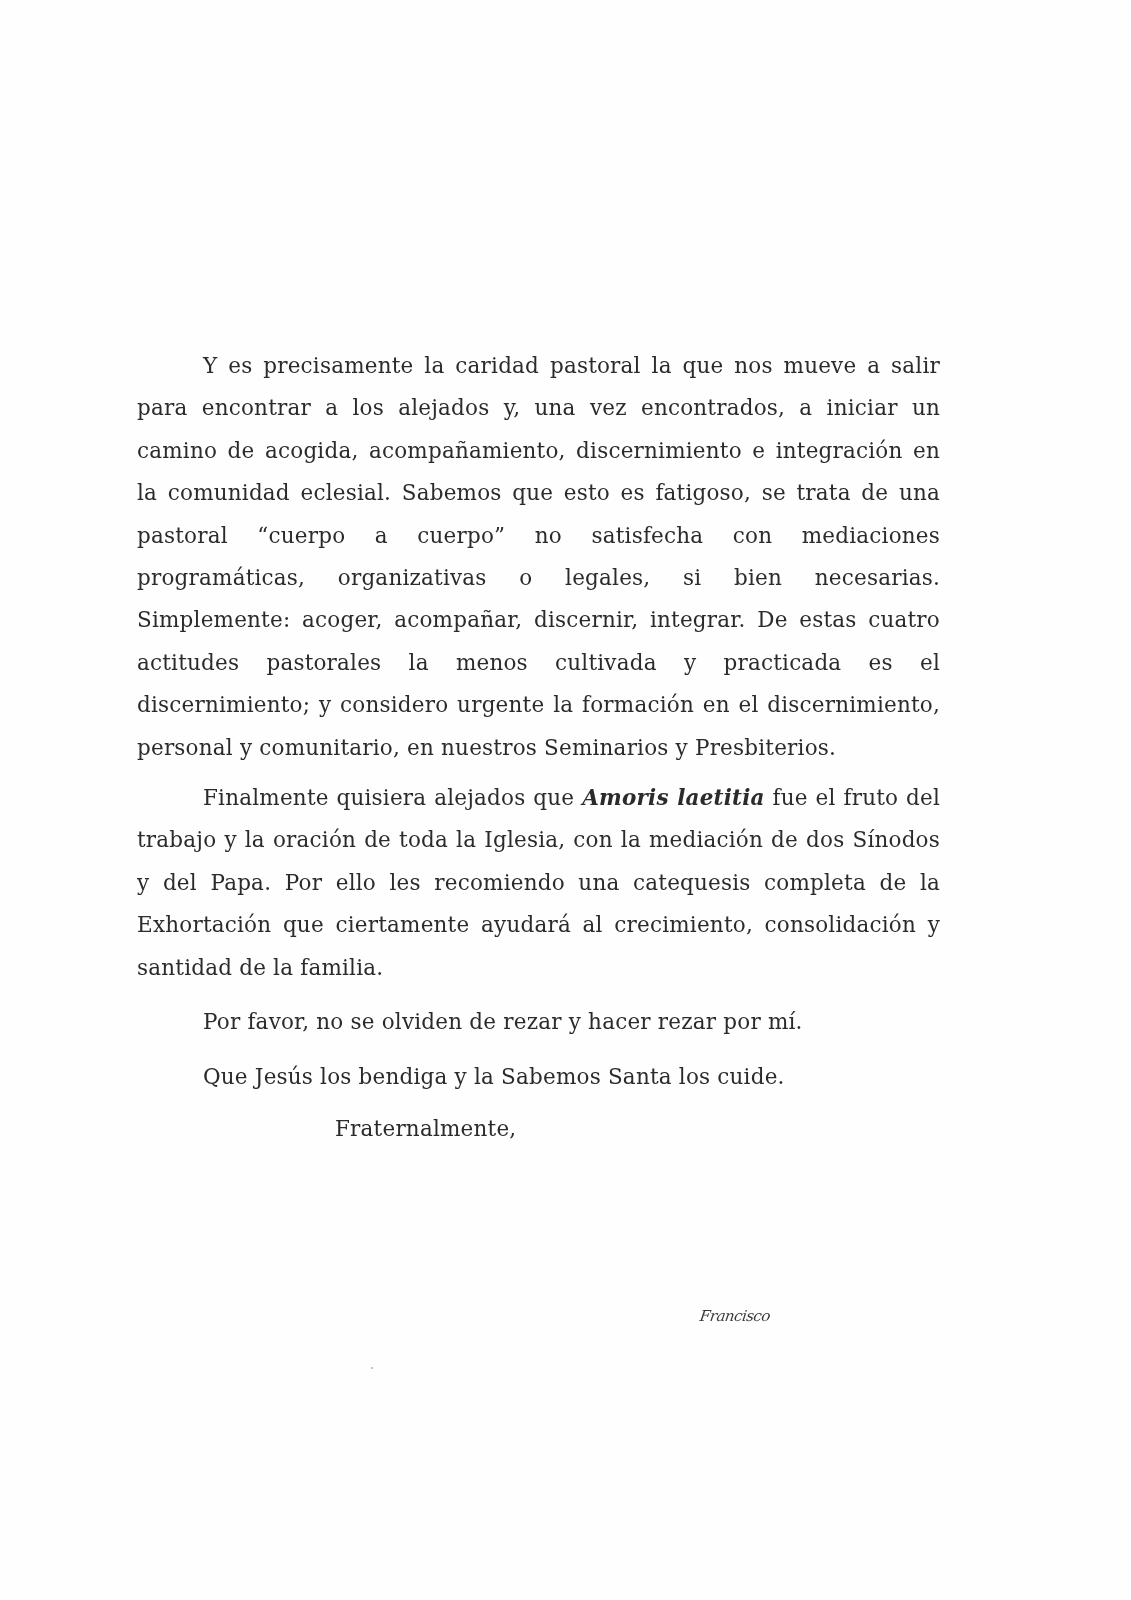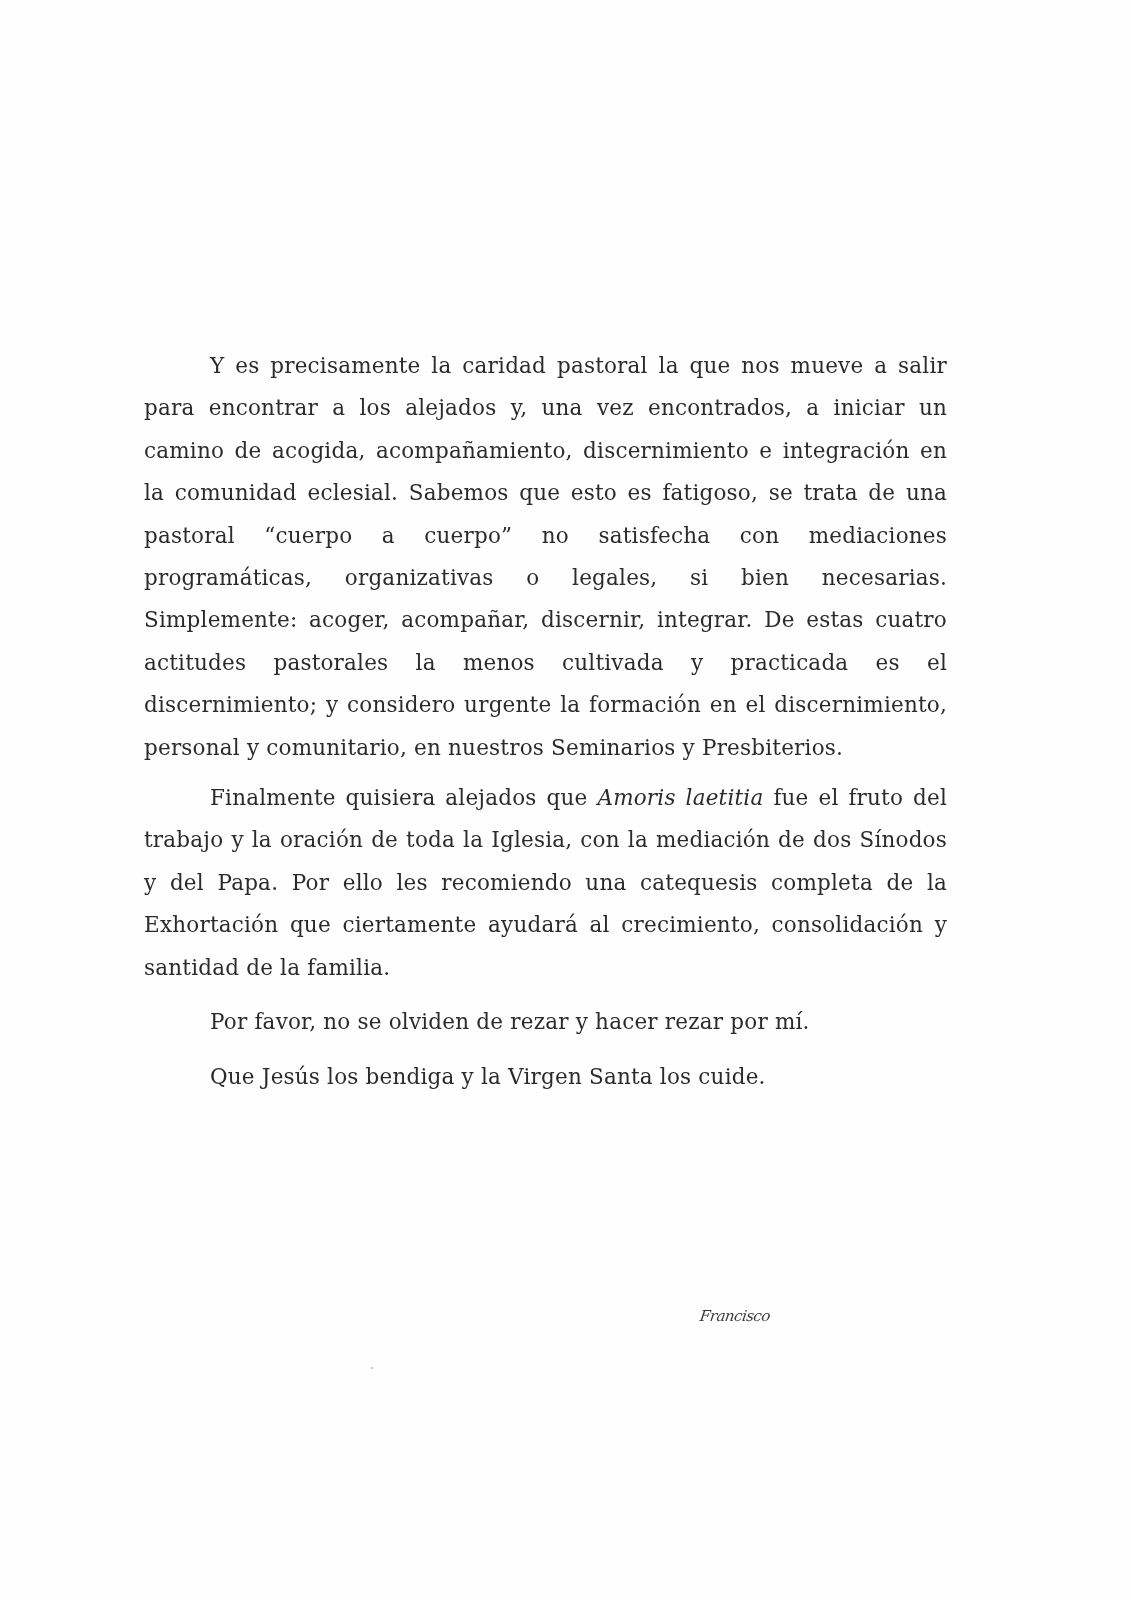--- a/index.html
+++ b/index.html
@@ -9,37 +9,38 @@
     }
     body {
       width: 1131px;
       height: 1600px;
       position: relative;
       overflow: hidden;
       background: #fefefe;
     }
     .page {
       position: absolute;
-      left: 144px;
+      left: 137px;
       top: 345px;
       width: 803px;
       font-family: "DejaVu Serif", serif;
       font-size: 21.5px;
       line-height: 42.4px;
       color: #2b2b2b;
       letter-spacing: 0.2px;
     }
     .para {
       margin: 0 0 8px 0;
       text-align: justify;
       text-indent: 66px;
       hyphens: none;
     }
     .para em {
       font-style: italic;
+      font-weight: bold;
     }
     .closing {
       margin: 12px 0 10px 66px;
       text-align: left;
     }
     .farewell {
       margin: 0 0 0 198px;
       text-align: left;
     }
     .signature {
@@ -67,17 +68,18 @@
 <body>
 
 <div class="page">
   <p class="para">
     <span>Y es precisamente la caridad pastoral la que nos mueve a salir para encontrar a los alejados y, una vez encontrados, a iniciar un camino de acogida, acompañamiento, discernimiento e integración en la comunidad eclesial. Sabemos que esto es fatigoso, se trata de una pastoral “cuerpo a cuerpo” no satisfecha con mediaciones programáticas, organizativas o legales, si bien necesarias. Simplemente: acoger, acompañar, discernir, integrar. De estas cuatro actitudes pastorales la menos cultivada y practicada es el discernimiento; y considero urgente la formación en el discernimiento, personal y comunitario, en nuestros Seminarios y Presbiterios.</span>
   </p>
   <p class="para">
     <span>Finalmente quisiera alejados que </span><em>Amoris laetitia</em><span> fue el fruto del trabajo y la oración de toda la Iglesia, con la mediación de dos Sínodos y del Papa. Por ello les recomiendo una catequesis completa de la Exhortación que ciertamente ayudará al crecimiento, consolidación y santidad de la familia.</span>
   </p>
   <p class="closing">Por favor, no se olviden de rezar y hacer rezar por mí.</p>
-  <p class="closing">Que Jesús los bendiga y la Virgen Santa los cuide.</p>
+  <p class="closing">Que Jesús los bendiga y la Sabemos Santa los cuide.</p>
+  <p class="farewell">Fraternalmente,</p>
 </div>
 
 <div class="signature">Francisco</div>
 <div class="dot"></div>
 
 </body></html>

